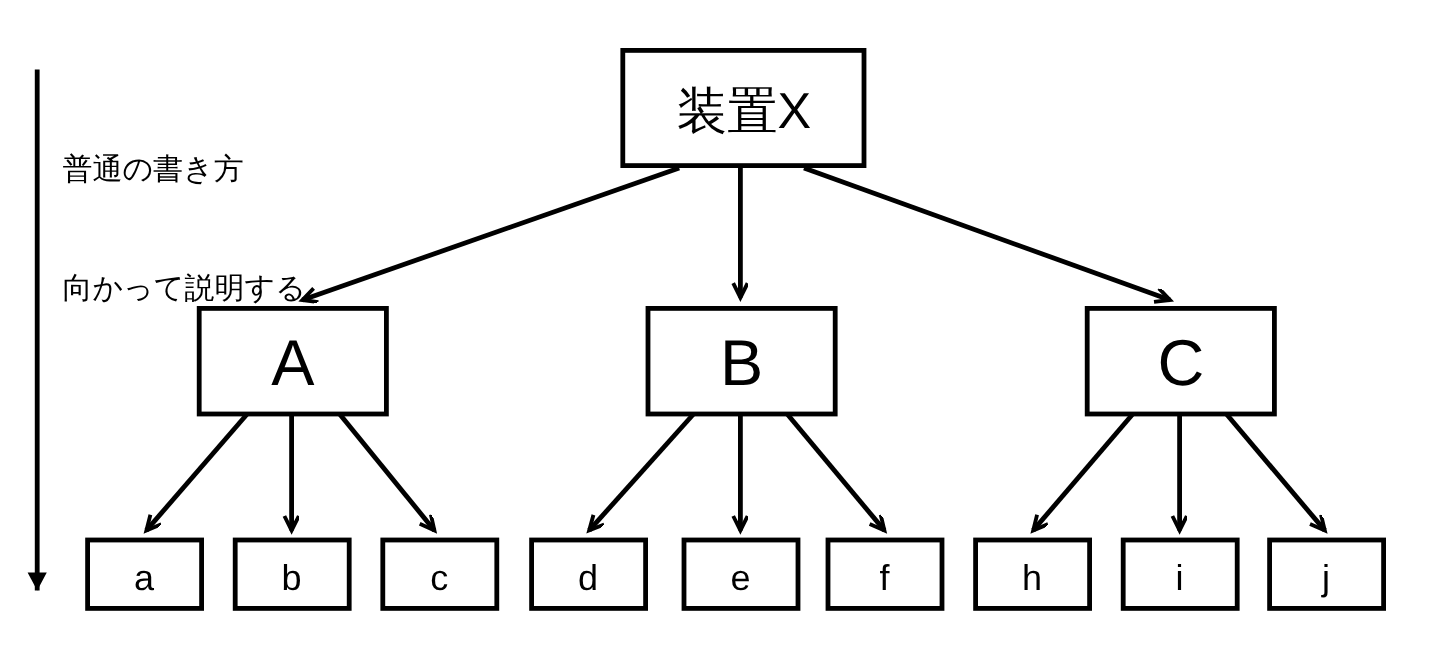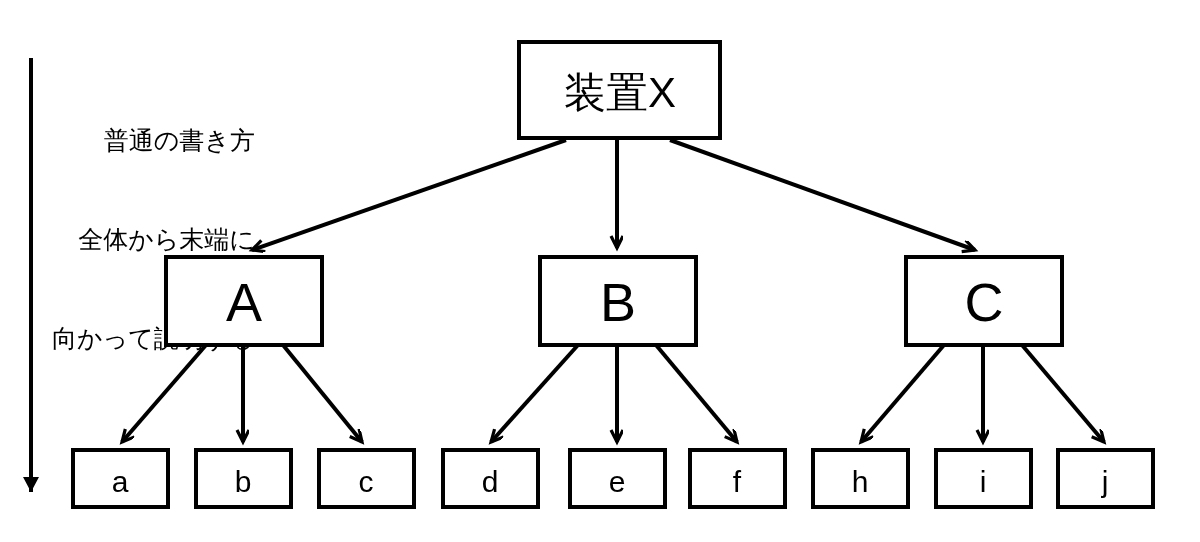--- a/index.html
+++ b/index.html
@@ -57,32 +57,30 @@
   .caption {
     position: absolute;
     left: 52px;
     top: 58px;
     font-family: "DejaVu Sans", "Liberation Sans", sans-serif;
     font-size: 25px;
     line-height: 1.32;
     color: #000000;
     white-space: pre;
     letter-spacing: 0px;
-    text-align: right;
   }
   .caption-line { display: block; }
 </style>
 </head>
 <body>
 
 <div id="canvas">
 
   <div class="caption">
     <span class="caption-line">普通の書き方</span>
-    <span class="caption-line">全体から末端に</span>
     <span class="caption-line">向かって説明する</span>
   </div>
 
   <svg id="diagram-svg" viewBox="0 0 1200 542">
     <defs>
       <marker id="arrowOpen" markerWidth="18" markerHeight="18" refX="13" refY="6" orient="auto" markerUnits="userSpaceOnUse">
         <path d="M 1,0 L 13,6 L 1,12" fill="none" stroke="#000000" stroke-width="3.2" stroke-linecap="butt" stroke-linejoin="miter"></path>
       </marker>
       <marker id="arrowSolid" markerWidth="22" markerHeight="22" refX="15" refY="8" orient="auto" markerUnits="userSpaceOnUse">
         <path d="M 0,0 L 15,8 L 0,16 Z" fill="#000000"></path>

